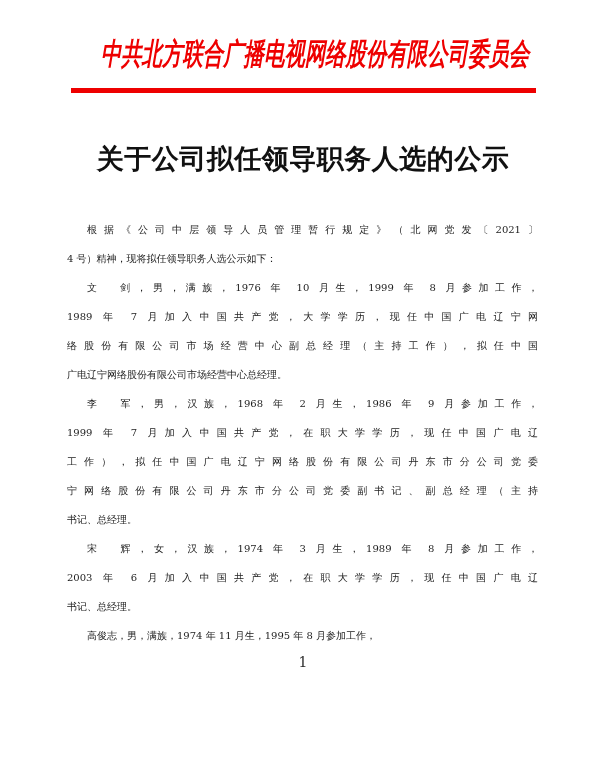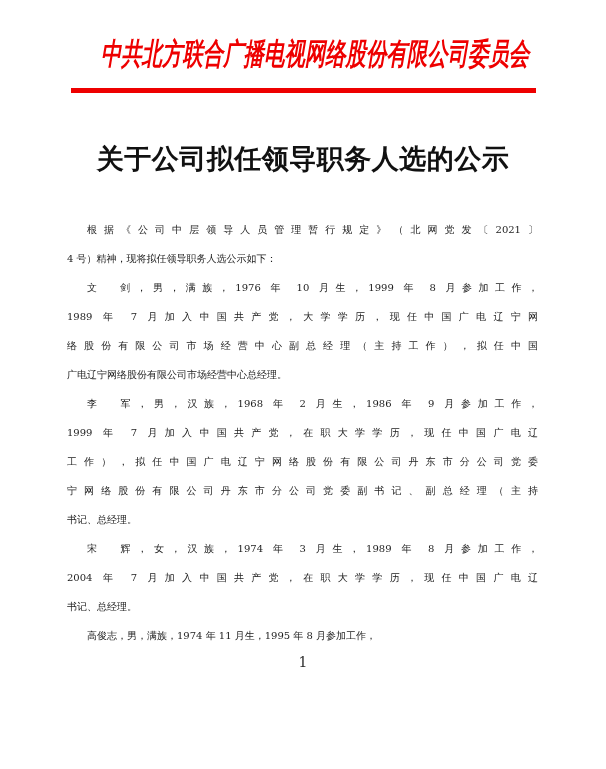--- a/index.html
+++ b/index.html
@@ -104,20 +104,20 @@
       <div class="line first">文　剑，男，满族，1976 年 10 月生，1999 年 8 月参加工作，</div>
       <div class="line">1989 年 7 月加入中国共产党，大学学历，现任中国广电辽宁网</div>
       <div class="line">络股份有限公司市场经营中心副总经理（主持工作），拟任中国</div>
       <div class="line last">广电辽宁网络股份有限公司市场经营中心总经理。</div>
       <div class="line first">李　军，男，汉族，1968 年 2 月生，1986 年 9 月参加工作，</div>
       <div class="line">1999 年 7 月加入中国共产党，在职大学学历，现任中国广电辽</div>
       <div class="line">工作），拟任中国广电辽宁网络股份有限公司丹东市分公司党委</div>
       <div class="line">宁网络股份有限公司丹东市分公司党委副书记、副总经理（主持</div>
       <div class="line last">书记、总经理。</div>
       <div class="line first">宋　辉，女，汉族，1974 年 3 月生，1989 年 8 月参加工作，</div>
-      <div class="line">2004 年 7 月加入中国共产党，在职大学学历，现任中国广电辽</div>
+      <div class="line">2003 年 6 月加入中国共产党，在职大学学历，现任中国广电辽</div>
       <div class="line last">书记、总经理。</div>
       <div class="line first last">高俊志，男，满族，1974 年 11 月生，1995 年 8 月参加工作，</div>
     </div>
 
   <div class="footer">1</div>
 
 </div>
 
 </body></html>

